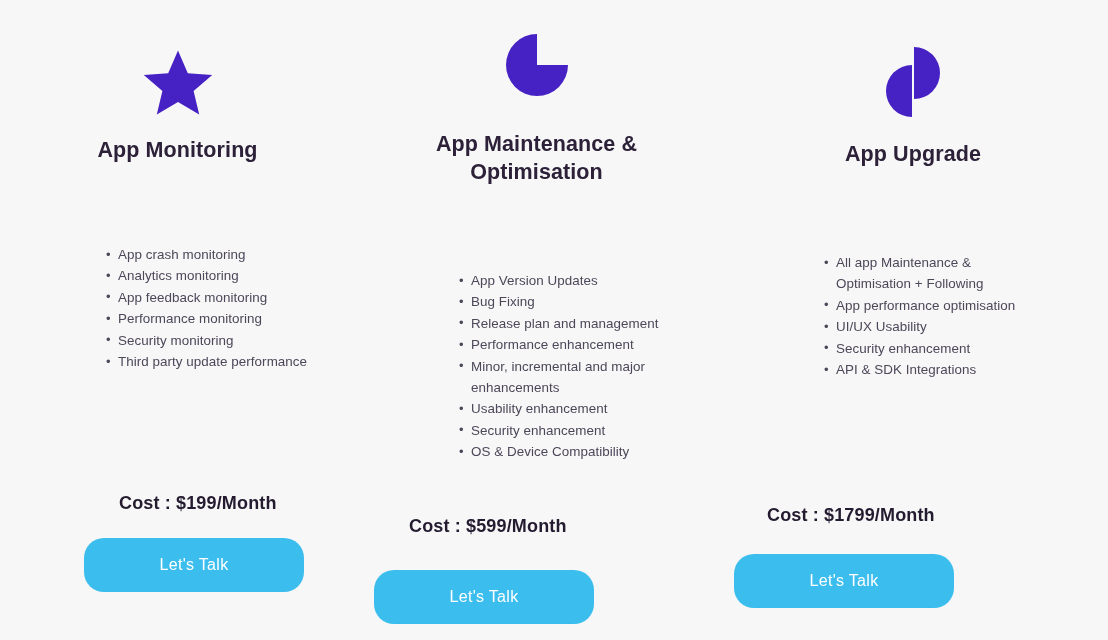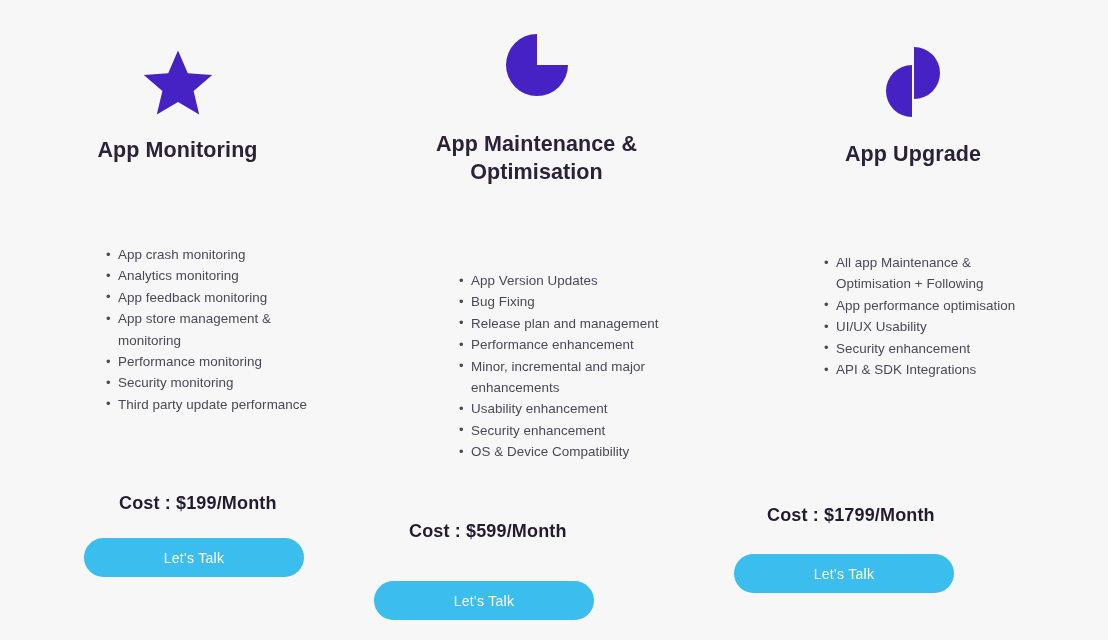--- a/index.html
+++ b/index.html
@@ -128,27 +128,27 @@
     display: flex;
     align-items: flex-start;
     height: 70px;
   }
   .col-1 .cta-row { padding-left: 68px; }
   .col-2 .cta-row { padding-left: 3px; }
   .col-3 .cta-row { padding-left: 0px; }
 
   .cta-button {
     width: 220px;
-    height: 39px;
+    height: 54px;
     border: none;
     border-radius: 20px;
     background: #3bbdee;
     color: #ffffff;
     font-family: "Liberation Sans", sans-serif;
-    font-size: 14px;
+    font-size: 16px;
     letter-spacing: 0.3px;
     cursor: pointer;
     display: flex;
     align-items: center;
     justify-content: center;
     padding: 0;
   }
 </style>
 </head>
 <body>
@@ -162,21 +162,20 @@
           <path fill="#4621c4" d="M35 1.5 L44.8 24.2 L69.2 26.0 L50.6 42.1 L56.2 65.5 L35 52.9 L13.8 65.5 L19.4 42.1 L0.8 26.0 L25.2 24.2 Z"></path>
         </svg>
       </span>
     </div>
     <h3 class="plan-title">App Monitoring</h3>
     <div class="features-wrap">
       <ul class="features">
         <li>App crash monitoring</li>
         <li>Analytics monitoring</li>
         <li>App feedback monitoring</li>
-        <li>App store management &amp; monitoring</li>
         <li>Performance monitoring</li>
         <li>Security monitoring</li>
         <li>Third party update performance</li>
       </ul>
     </div>
     <div class="cost-row">
       <div class="plan-cost">Cost : $199/Month</div>
     </div>
     <div class="cta-row">
       <button class="cta-button">Let's Talk</button>

